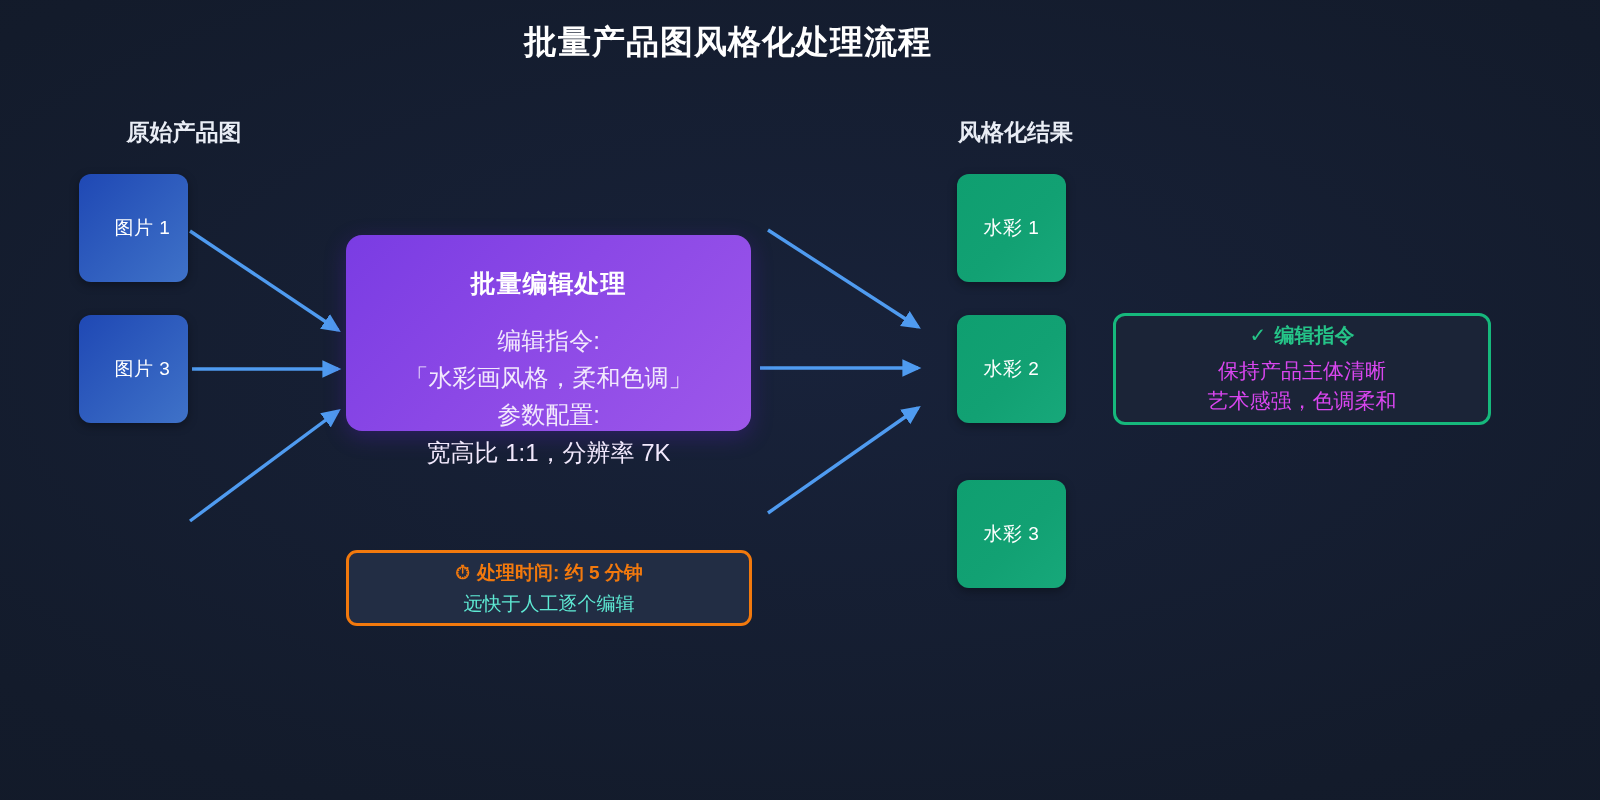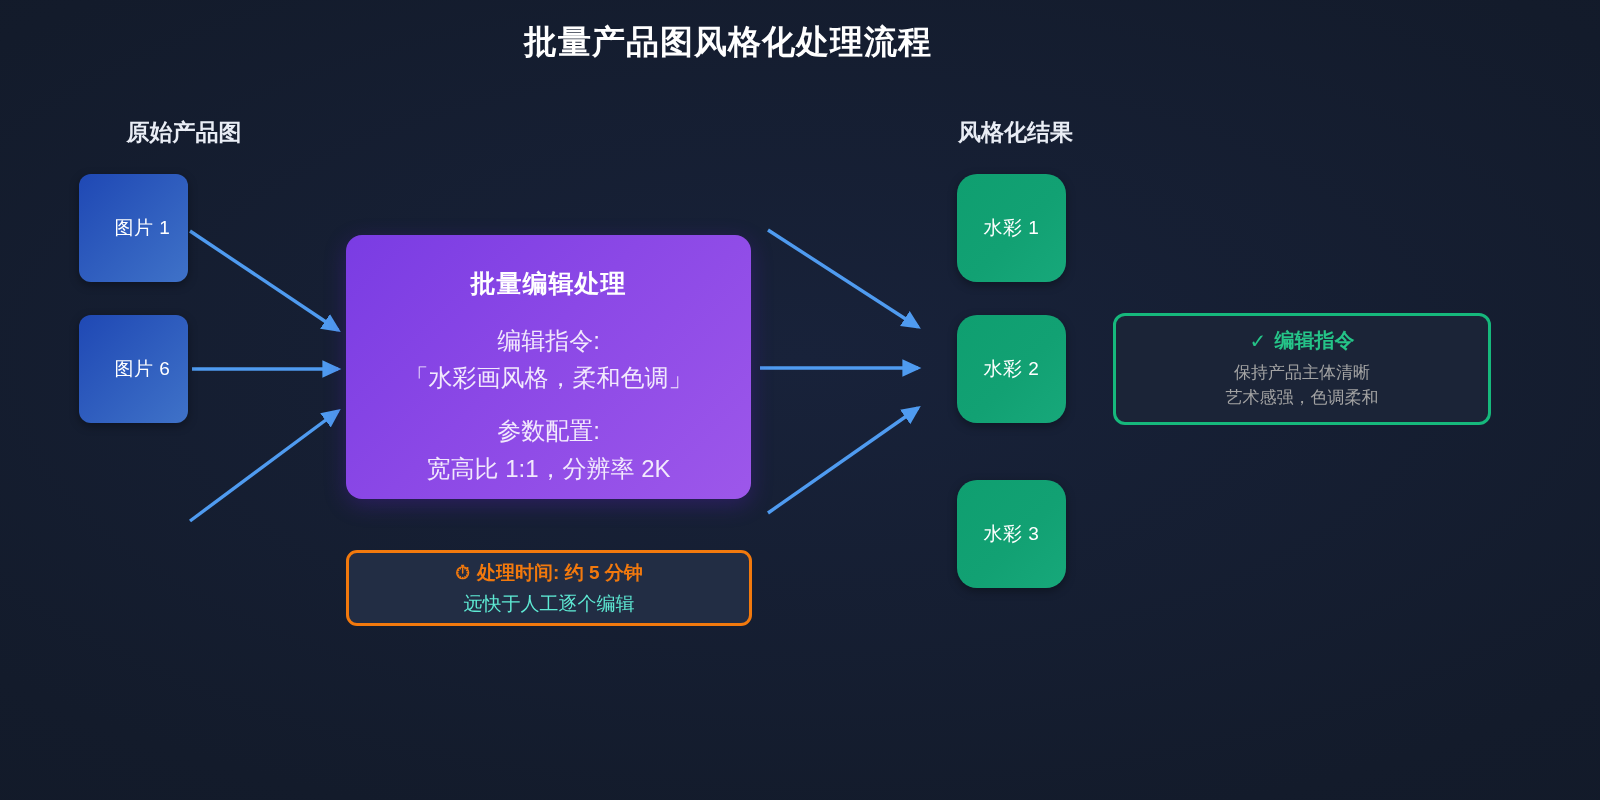--- a/index.html
+++ b/index.html
@@ -45,42 +45,42 @@
     font-size: 19px; color: #ffffff; letter-spacing: 0.5px;
   }
   #src-0 { left: 79px; top: 174px; }
   #src-1 { left: 79px; top: 315px; }
   #src-2 { left: 79px; top: 456px; }
 
   
   #processor {
     position: absolute;
     left: 346px; top: 235px;
-    width: 405px; height: 264px;
+    width: 405px; height: 196px;
     border-radius: 16px;
     background: linear-gradient(135deg, #7a3ce3 0%, #8b48e6 45%, #9d57ea 100%);
     box-shadow: 0 6px 22px rgba(90,30,190,0.32);
     display: flex; flex-direction: column; align-items: center;
     padding-top: 32px;
   }
   #proc-title {
     font-size: 25px; font-weight: bold; color: #ffffff;
     letter-spacing: 1px; margin-bottom: 22px;
   }
   .proc-line {
     font-size: 24px; color: #f2e9fd; line-height: 1.55;
     text-align: center;
   }
   .proc-gap { height: 16px; }
 
   
   .res-box {
     position: absolute;
     width: 109px; height: 108px;
-    border-radius: 20px;
+    border-radius: 12px;
     background: linear-gradient(135deg, #0f9f70 0%, #12a173 55%, #17a87a 100%);
     box-shadow: 0 3px 10px rgba(0,0,0,0.35);
     display: flex; align-items: center; justify-content: center;
   }
   .res-box span {
     font-size: 19px; color: #ffffff; letter-spacing: 0.5px;
   }
   #res-0 { left: 957px; top: 174px; }
   #res-1 { left: 957px; top: 315px; align-items: center; }
   #res-2 { left: 957px; top: 480px; }
@@ -113,21 +113,21 @@
     border-radius: 12px;
     background: #1b2437;
     display: flex; flex-direction: column;
     align-items: center; justify-content: center;
   }
   #callout-head {
     font-size: 20px; font-weight: bold; color: #25c488;
     display: flex; align-items: center; gap: 8px;
   }
   .callout-line {
-    font-size: 17px; color: #a3a3a3; line-height: 1.45;
+    font-size: 21px; color: #d946ef; line-height: 1.45;
   }
   #callout-lines { margin-top: 7px; text-align: center; }
 
   
   #arrows {
     position: absolute; left: 0; top: 0;
     width: 1600px; height: 800px;
     pointer-events: none;
   }
 </style>
@@ -160,30 +160,30 @@
       <line x1="760" y1="368" x2="918" y2="368"></line>
 
       <line x1="768" y1="513" x2="918" y2="408"></line>
     </g>
   </svg>
 
   <div class="src-box" id="src-0">
     <span>图片 1</span>
   </div>
   <div class="src-box" id="src-1">
-    <span>图片 6</span>
+    <span>图片 3</span>
   </div>
 
   <div id="processor">
     <div id="proc-title">批量编辑处理</div>
     <div class="proc-line">编辑指令:</div>
     <div class="proc-line">「水彩画风格，柔和色调」</div>
     <div class="proc-gap"></div>
     <div class="proc-line">参数配置:</div>
-    <div class="proc-line">宽高比 1:1，分辨率 2K</div>
+    <div class="proc-line">宽高比 1:1，分辨率 7K</div>
   </div>
 
   <div class="res-box" id="res-0">
     <span>水彩 1</span>
   </div>
   <div class="res-box" id="res-1">
     <span>水彩 2</span>
   </div>
   <div class="res-box" id="res-2">
     <span>水彩 3</span>

